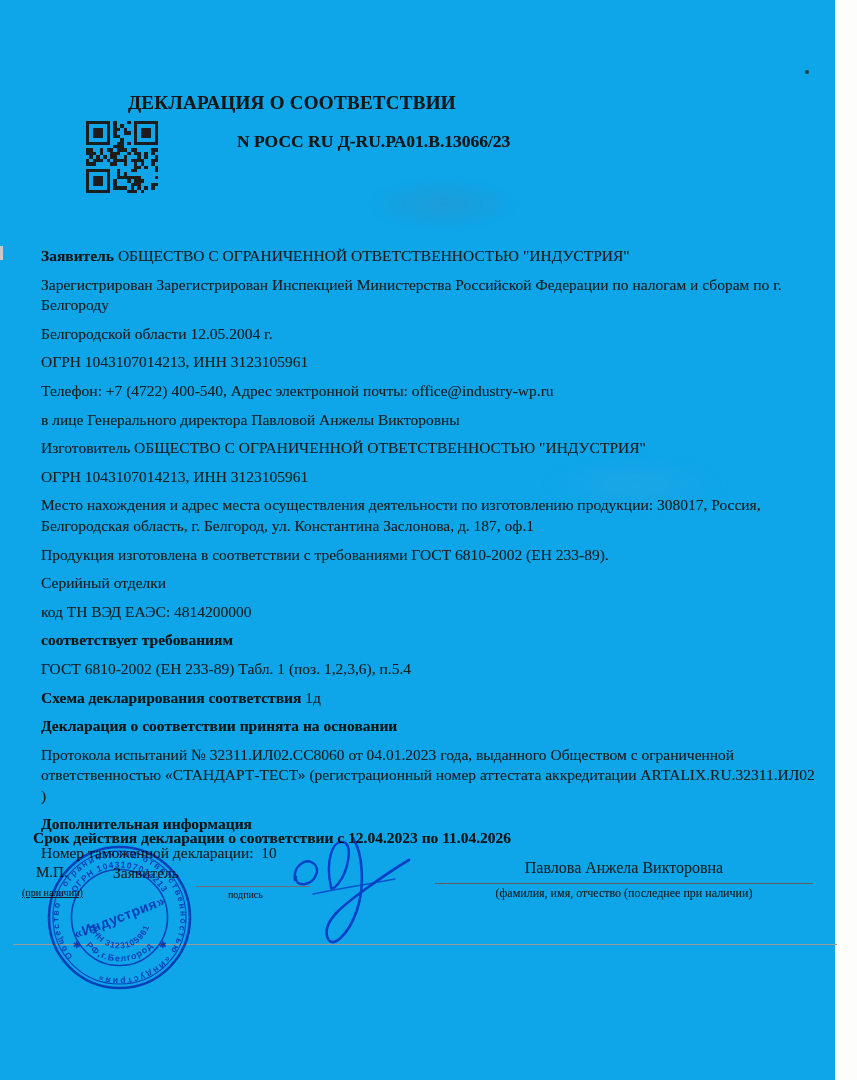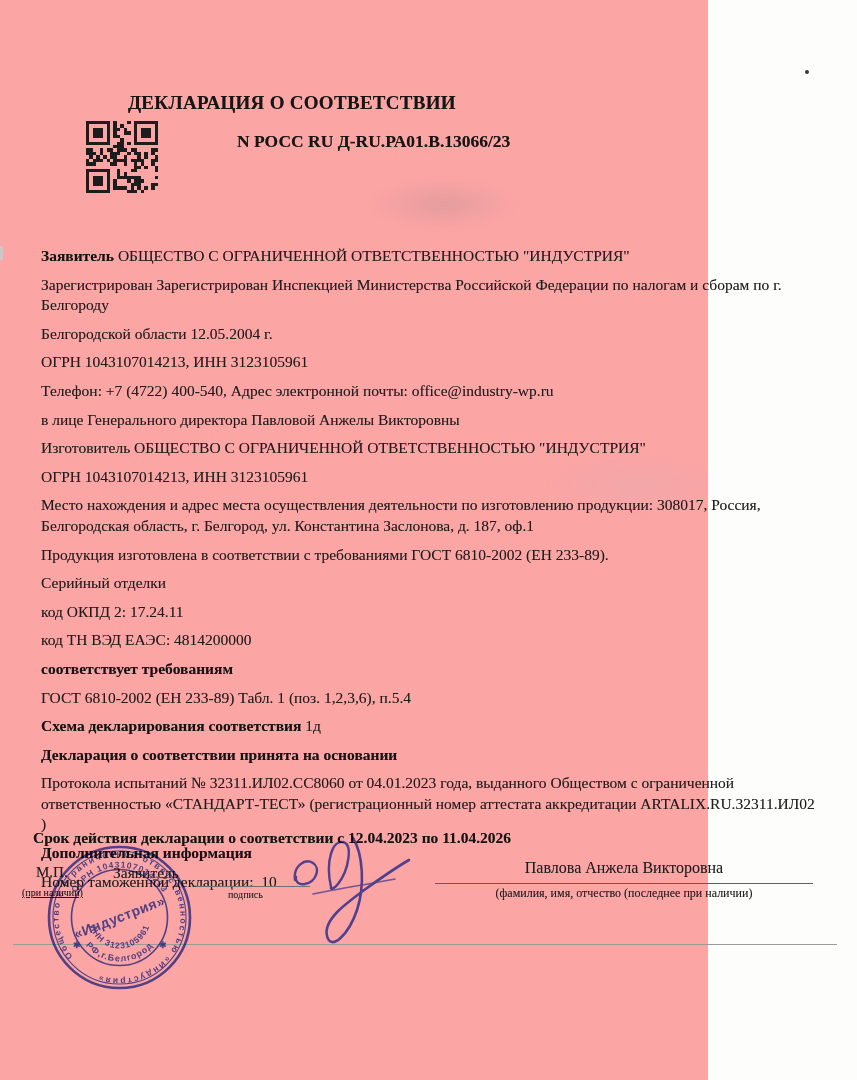--- a/index.html
+++ b/index.html
@@ -1,18 +1,18 @@
 <!DOCTYPE html>
 <html lang="ru"><head>
 <meta charset="utf-8">
 <style>
   html,body{margin:0;padding:0;}
   body{width:857px;height:1080px;background:#fdfdfc;overflow:hidden;
        font-family:"Liberation Serif", serif;color:#1e1e1e;}
-  .page{position:relative;width:708px;height:1080px;background:#fca5a5;}
+  .page{position:relative;width:835px;height:1080px;background:#0ea5e9;}
 
   .doc-title{position:absolute;left:128px;top:92px;font-size:19px;font-weight:bold;
              letter-spacing:.3px;color:#161616;text-shadow:0 0 .4px rgba(0,0,0,.45);}
   .doc-number{position:absolute;left:237px;top:131px;font-size:17.5px;font-weight:bold;
               color:#161616;text-shadow:0 0 .4px rgba(0,0,0,.45);}
 
   .qr{position:absolute;left:86px;top:121px;width:72px;height:72px;}
   .qr svg{width:100%;height:100%;shape-rendering:crispEdges;}
 
   .body-text{position:absolute;left:33px;top:238px;width:795px;
@@ -89,21 +89,20 @@
       <p class="para"><b></b><span>Изготовитель ОБЩЕСТВО С ОГРАНИЧЕННОЙ ОТВЕТСТВЕННОСТЬЮ "ИНДУСТРИЯ"</span></p>
 
       <p class="para"><b></b><span>ОГРН 1043107014213, ИНН 3123105961</span></p>
 
       <p class="para"><b></b><span>Место нахождения и адрес места осуществления деятельности по изготовлению продукции: 308017, Россия, Белгородская область, г. Белгород, ул. Константина Заслонова, д. 187, оф.1</span></p>
 
       <p class="para"><b></b><span>Продукция изготовлена в соответствии с требованиями ГОСТ 6810-2002 (ЕН 233-89).</span></p>
 
       <p class="para"><b></b><span>Серийный отделки</span></p>
 
-      <p class="para"><b></b><span>код ОКПД 2: 17.24.11</span></p>
 
       <p class="para"><b></b><span>код ТН ВЭД ЕАЭС: 4814200000</span></p>
 
       <p class="para"><b>соответствует требованиям</b><span></span></p>
 
       <p class="para"><b></b><span>ГОСТ 6810-2002 (ЕН 233-89) Табл. 1 (поз. 1,2,3,6), п.5.4</span></p>
 
       <p class="para"><b>Схема декларирования соответствия</b><span> 1д</span></p>
 
       <p class="para"><b>Декларация о соответствии принята на основании</b><span></span></p>

